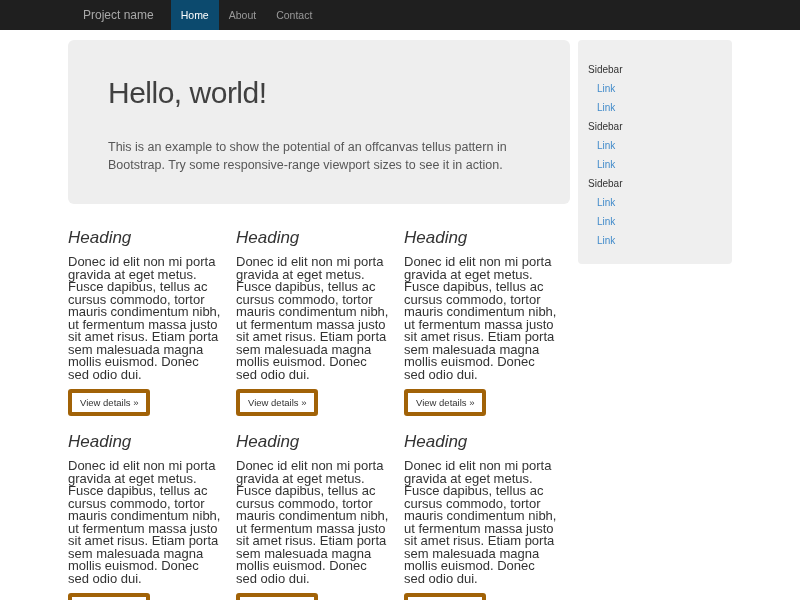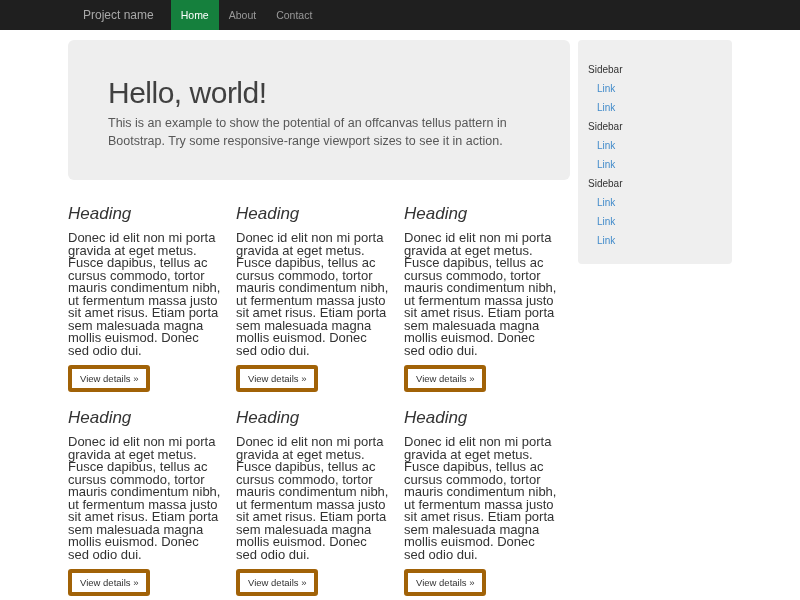--- a/index.html
+++ b/index.html
@@ -9,29 +9,29 @@
     font-family:"Liberation Sans","DejaVu Sans",sans-serif;
     color:#333;
     overflow:hidden;
   }
   
   .navbar { height:30px; background:#1f1f1f; width:100%; }
   .navbar-inner { width:664px; margin:0 auto; display:flex; height:30px;text-align:center; }
   .brand { color:#a9a9a9; font-size:12px; line-height:30px; padding:0 15px; text-decoration:none; white-space:nowrap; }
   .nav { display:flex; list-style:none; margin-left:2px; }
   .nav a { display:block; line-height:30px; padding:0 10px; font-size:10.5px; color:#999; text-decoration:none; }
-  .nav li.active a { background:#15803d; color:#fff; }
+  .nav li.active a { background:#0c4a6e; color:#fff; }
   
   .container { width:664px; margin:0 auto; }
   .row { display:flex; gap:8px; margin-top:10px; align-items:flex-start; }
   .col-main { width:502px; }
   .col-side { width:154px; }
   
   .jumbotron { background:#eeeeee; border-radius:6px; padding:36px 40px 30px; margin-bottom:16px; }
-  .jumbotron h1 { font-size:30px; font-weight:400; color:#404040; letter-spacing:-0.5px; margin-bottom:4px; }
+  .jumbotron h1 { font-size:30px; font-weight:400; color:#404040; letter-spacing:-0.5px; margin-bottom:28px; }
   .jumbotron p { font-size:12.5px; line-height:1.45; color:#575757; }
   
   .cards { display:flex; flex-wrap:wrap; column-gap:13px; }
   .card { width:155px; margin-bottom:8px; }
   .card h2 { font-size:17px; font-weight:400; color:#333; margin:8px 0 8px;font-style:italic; }
   .card p { font-size:13px; line-height:12.5px; color:#333; margin-bottom:8px; min-height:88px; }
   .btn {
     display:inline-block; font-size:9.5px; color:#333; background:#fff;
     border:4px solid #a16207; border-radius:3px; padding:4px 8px;
     text-decoration:none; white-space:nowrap;

